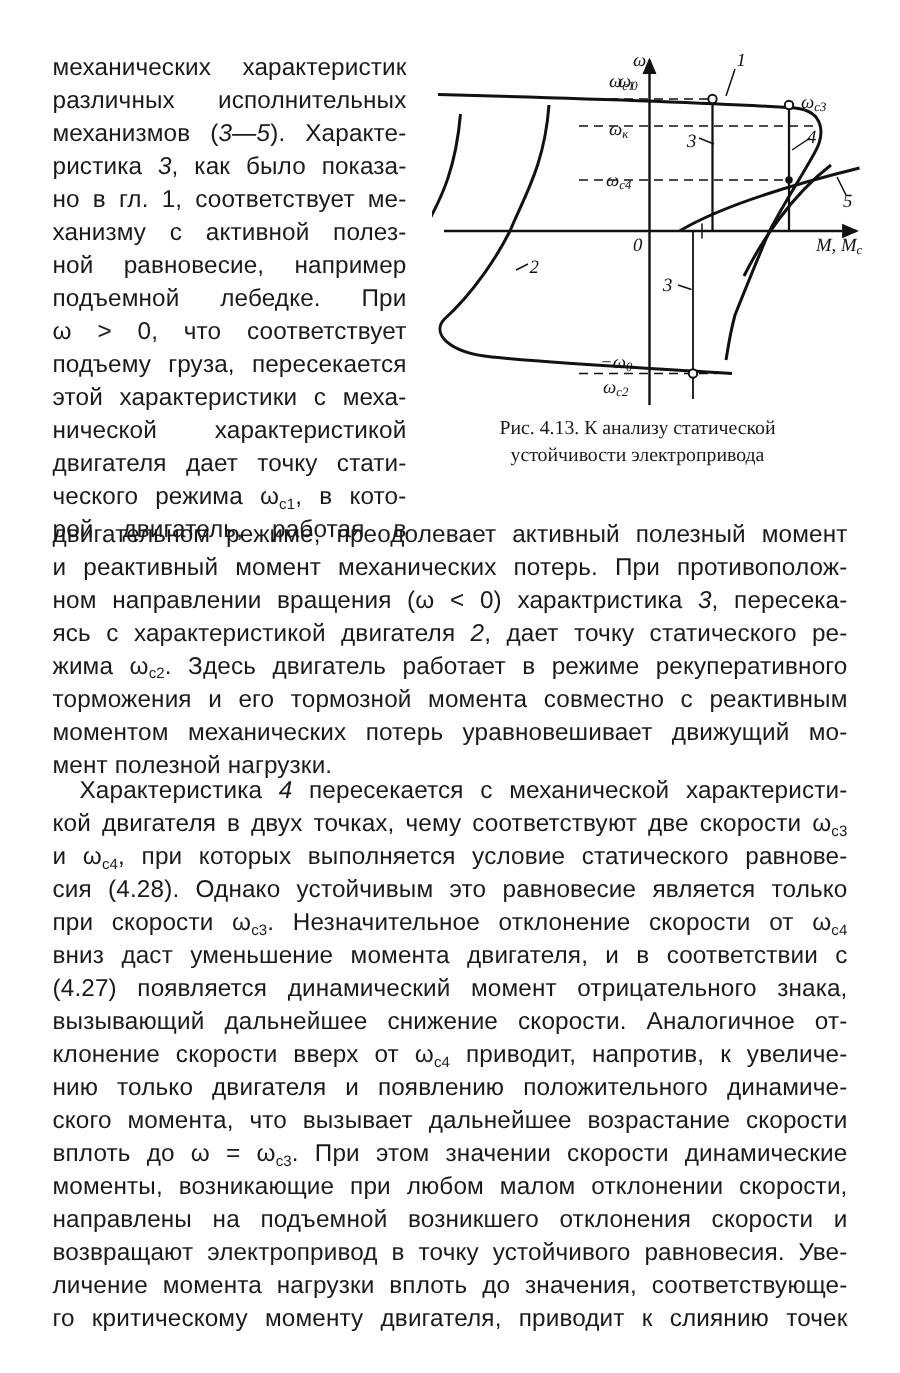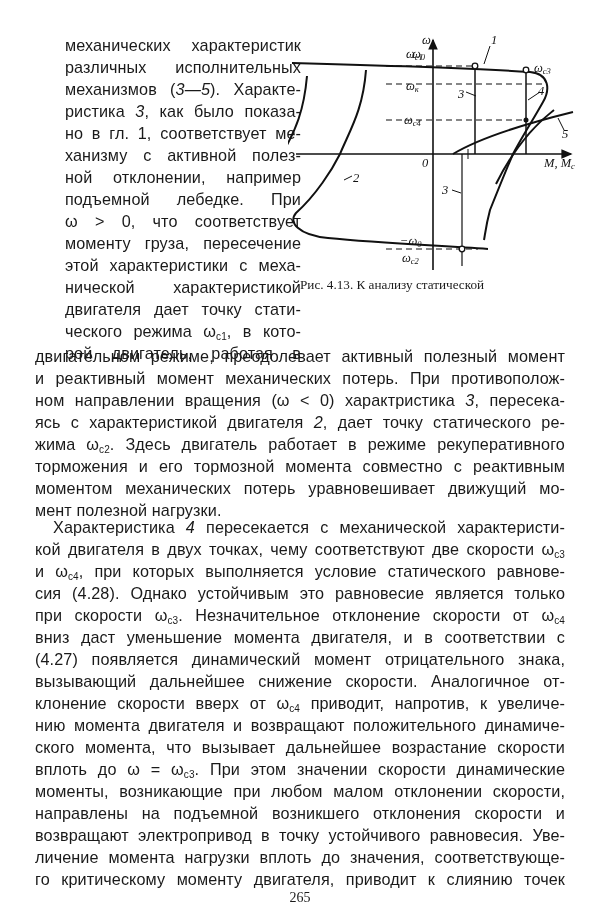--- a/index.html
+++ b/index.html
@@ -1,48 +1,48 @@
 <!DOCTYPE html>
 <html><head>
   <meta charset="utf-8">
   <style>
     html, body { margin: 0; padding: 0; background: #ffffff; }
     body { width: 600px; height: 915px; position: relative; overflow: hidden; color: #1a1a1a;
            font-family: "Liberation Sans", "DejaVu Sans", sans-serif; }
     .page { position: absolute; left: 0; top: 0; width: 600px; height: 915px; }
     .line { position: absolute; left: 35px; font-size: 16.2px; line-height: 22px; white-space: nowrap;
             text-align: justify; text-align-last: justify; letter-spacing: 0.1px; }
-    .narrow { width: 236px; margin-left: 30px; }
+    .narrow { width: 236px; }
     .wide { width: 530px; }
     .indent { left: 53px; width: 512px; }
     .lastline { text-align-last: left; }
     sub { font-size: 10px; vertical-align: -3px; line-height: 0; }
     i { }
     .figure { position: absolute; left: 288px; top: 30px; width: 290px; height: 260px; }
     .fig-label { position: absolute; font-family: "Liberation Serif", serif; font-style: italic; font-size: 12.5px; line-height: 13px; color: #111; white-space: nowrap; }
     .fig-label sub { font-size: 8.5px; vertical-align: -2px; }
-    .caption { position: absolute; left: 300px; top: 276px; width: 250px; text-align: left; font-family: "Liberation Serif", serif; font-size: 13.2px; line-height: 17.5px; color: #1a1a1a; }
+    .caption { position: absolute; left: 300px; top: 276px; width: 250px; text-align: center; font-family: "Liberation Serif", serif; font-size: 13.2px; line-height: 17.5px; color: #1a1a1a; }
     .pagenum { position: absolute; left: 0; width: 600px; top: 876px; text-align: center; font-family: "Liberation Serif", serif; font-size: 14px; }
   </style>
 </head>
 <body>
 
 <div class="page">
 
   <div>
     <div class="line narrow" style="top:34px">механических характеристик</div>
     <div class="line narrow" style="top:56px">различных исполнительных</div>
     <div class="line narrow" style="top:78px">механизмов (<i>3—5</i>). Характе-</div>
     <div class="line narrow" style="top:100px">ристика <i>3</i>, как было показа-</div>
     <div class="line narrow" style="top:122px">но в гл. 1, соответствует ме-</div>
     <div class="line narrow" style="top:144px">ханизму с активной полез-</div>
-    <div class="line narrow" style="top:166px">ной отклонении, например</div>
+    <div class="line narrow" style="top:166px">ной равновесие, например</div>
     <div class="line narrow" style="top:188px">подъемной лебедке. При</div>
     <div class="line narrow" style="top:210px">ω &gt; 0, что соответствует</div>
-    <div class="line narrow" style="top:232px">моменту груза, пересечение</div>
+    <div class="line narrow" style="top:232px">подъему груза, пересекается</div>
     <div class="line narrow" style="top:254px">этой характеристики с меха-</div>
     <div class="line narrow" style="top:276px">нической характеристикой</div>
     <div class="line narrow" style="top:298px">двигателя дает точку стати-</div>
     <div class="line narrow" style="top:320px">ческого режима ω<sub>с1</sub>, в кото-</div>
     <div class="line narrow" style="top:342px;width:236px">рой двигатель, работая в</div>
   </div>
 
   <div class="figure">
     <svg width="290" height="250" viewBox="0 0 290 250">
       <defs>
@@ -108,20 +108,21 @@
     <span class="fig-label" style="left:203px;top:4px">1</span>
     <span class="fig-label" style="left:65px;top:142px">2</span>
     <span class="fig-label" style="left:170px;top:58px">3</span>
     <span class="fig-label" style="left:154px;top:154px">3</span>
     <span class="fig-label" style="left:250px;top:55px">4</span>
     <span class="fig-label" style="left:274px;top:98px">5</span>
   </div>
 
   <div class="caption">
     <div>Рис. 4.13. К анализу статической</div>
+    <div>устойчивости электропривода</div>
   </div>
 
   <div>
     <div class="line wide" style="top:345px;left:35px">двигательном режиме, преодолевает активный полезный момент</div>
     <div class="line wide" style="top:367px">и реактивный момент механических потерь. При противополож-</div>
     <div class="line wide" style="top:389px">ном направлении вращения (ω &lt; 0) характристика <i>3</i>, пересека-</div>
     <div class="line wide" style="top:411px">ясь с характеристикой двигателя <i>2</i>, дает точку статического ре-</div>
     <div class="line wide" style="top:433px">жима ω<sub>с2</sub>. Здесь двигатель работает в режиме рекуперативного</div>
     <div class="line wide" style="top:455px">торможения и его тормозной момента совместно с реактивным</div>
     <div class="line wide" style="top:477px">моментом механических потерь уравновешивает движущий мо-</div>
@@ -131,24 +132,23 @@
   <div>
     <div class="line indent" style="top:516px">Характеристика <i>4</i> пересекается с механической характеристи-</div>
     <div class="line wide" style="top:538px">кой двигателя в двух точках, чему соответствуют две скорости ω<sub>с3</sub></div>
     <div class="line wide" style="top:560px">и ω<sub>с4</sub>, при которых выполняется условие статического равнове-</div>
     <div class="line wide" style="top:582px">сия (4.28). Однако устойчивым это равновесие является только</div>
     <div class="line wide" style="top:604px">при скорости ω<sub>с3</sub>. Незначительное отклонение скорости от ω<sub>с4</sub></div>
     <div class="line wide" style="top:626px">вниз даст уменьшение момента двигателя, и в соответствии с</div>
     <div class="line wide" style="top:648px">(4.27) появляется динамический момент отрицательного знака,</div>
     <div class="line wide" style="top:670px">вызывающий дальнейшее снижение скорости. Аналогичное от-</div>
     <div class="line wide" style="top:692px">клонение скорости вверх от ω<sub>с4</sub> приводит, напротив, к увеличе-</div>
-    <div class="line wide" style="top:714px">нию момента двигателя и возвращают положительного динамиче-</div>
+    <div class="line wide" style="top:714px">нию только двигателя и появлению положительного динамиче-</div>
     <div class="line wide" style="top:736px">ского момента, что вызывает дальнейшее возрастание скорости</div>
     <div class="line wide" style="top:758px">вплоть до ω = ω<sub>с3</sub>. При этом значении скорости динамические</div>
     <div class="line wide" style="top:780px">моменты, возникающие при любом малом отклонении скорости,</div>
     <div class="line wide" style="top:802px">направлены на подъемной возникшего отклонения скорости и</div>
     <div class="line wide" style="top:824px">возвращают электропривод в точку устойчивого равновесия. Уве-</div>
     <div class="line wide" style="top:846px">личение момента нагрузки вплоть до значения, соответствующе-</div>
     <div class="line wide" style="top:868px">го критическому моменту двигателя, приводит к слиянию точек</div>
   </div>
 
-  <div class="pagenum" style="top:890px">265</div>
 </div>
 
 </body></html>

